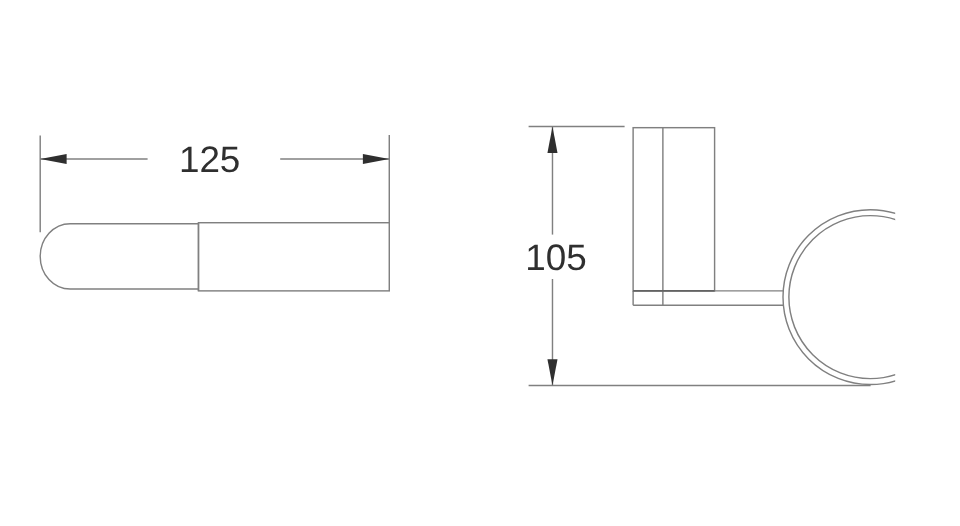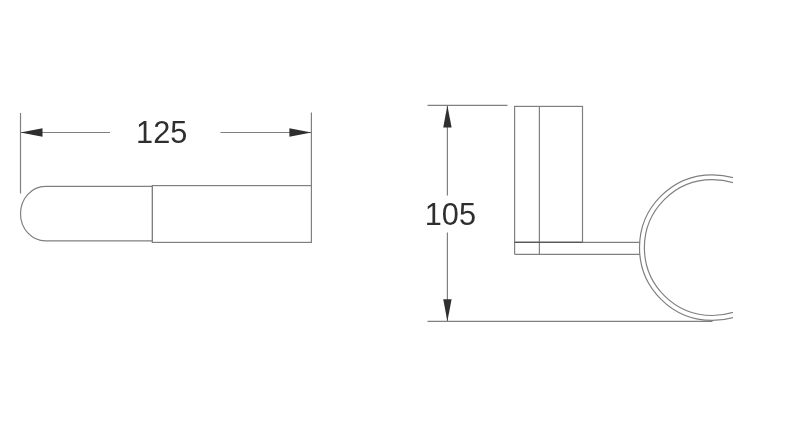--- a/index.html
+++ b/index.html
@@ -1,16 +1,16 @@
 <!DOCTYPE html>
 <html><head>
 <meta charset="utf-8">
 <style>
   html,body{margin:0;padding:0;background:#ffffff;}
-  #canvas{width:733px;height:438px;position:relative;overflow:hidden;}
+  #canvas{width:733px;height:438px;position:relative;overflow:hidden;padding-left:13px;}
   svg{display:block;}
   text{font-family:"Liberation Sans", sans-serif; fill:#2f2f2f;}
 </style>
 </head>
 <body>
 <div id="canvas">
 <svg width="800" height="438" viewBox="0 0 800 438">
   <rect x="0" y="0" width="800" height="438" fill="#ffffff"></rect>
   <g stroke="#808080" stroke-width="1.2" fill="none" stroke-linecap="butt">
 

